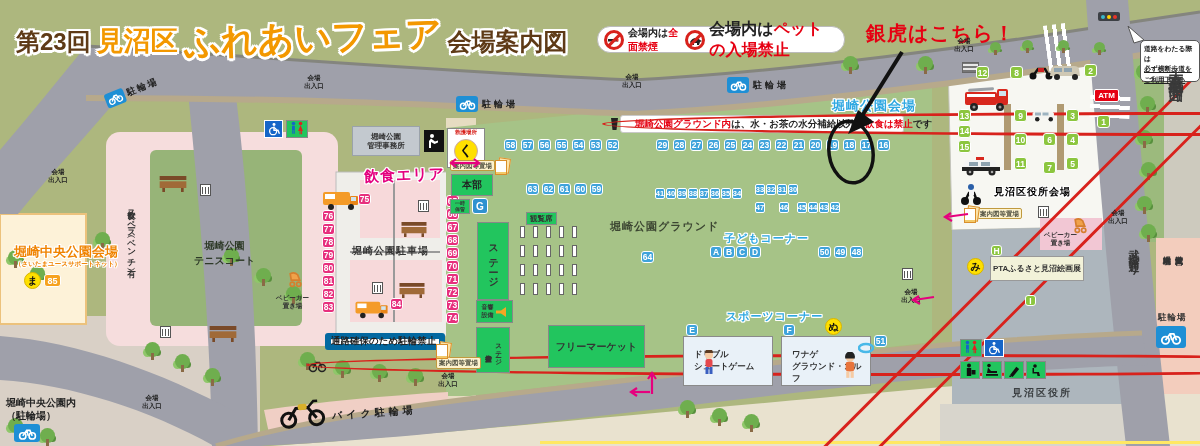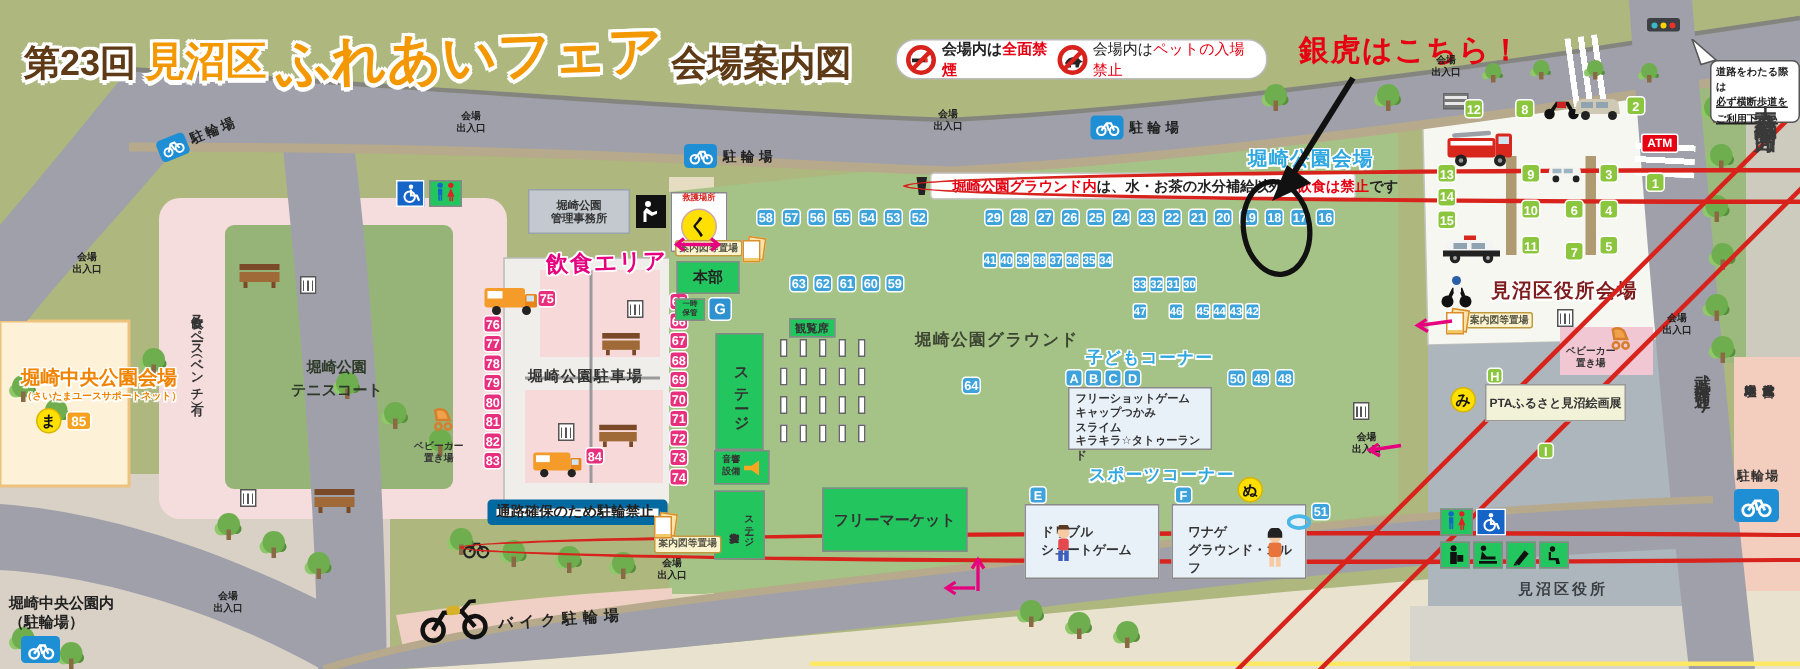--- a/index.html
+++ b/index.html
@@ -143,37 +143,37 @@
           <rect x="4" y="9" width="10" height="2.5" fill="#222"></rect>
           <rect x="12.5" y="9" width="2" height="2.5" fill="#e8332a"></rect>
         </svg>
       </span>
   <span style="font-size:10px;font-weight:bold"><span class="blk">会場内は</span><span class="red">全面禁煙</span></span>
   <span class="nored" style="width:20px;height:20px">
         <svg class="icsvg" width="20" height="20">
           <path d="M5,12 q2,-4 6,-4 q3,0 4,2 l2,1 -2,1 -1,3 -2,0 0,-2 -3,0 0,2 -2,0 Z" fill="#222"></path>
         </svg>
       </span>
-  <span style="font-size:10px;font-weight:normal"><span class="blk">会場内は</span><span class="red">ペットの入場禁止</span></span>
+  <span style="font-size:16px;font-weight:bold"><span class="blk">会場内は</span><span class="red">ペットの入場禁止</span></span>
 </div>
 
 
 <div class="abs" style="left:866px;top:20px;font-size:20px;font-weight:700;color:#e60012;letter-spacing:1px;white-space:nowrap">銀虎はこちら！</div>
 
 
 <div class="abs fx" style="left:620px;top:115px;width:284px;height:18px;background:#fff;border:1px solid #c9c9c9;border-radius:3px;align-items:center;padding-left:14px">
   <span style="font-size:9.5px;font-weight:bold;white-space:nowrap"><span class="red">堀崎公園グラウンド内</span><span class="blk">は、水・お茶の水分補給以外の</span><span class="red">飲食は禁止</span><span class="blk">です</span></span>
 </div>
 <span class="nored abs" style="left:602px;top:112px;width:24px;height:24px"><svg class="icsvg" width="24" height="24">
         <path d="M9,6 h7 l-1.5,12 h-4 Z" fill="#222"></path>
       </svg></span>
 
 
 <div class="abs ow" style="left:832px;top:97px;font-size:13px;font-weight:bold;color:#2fa8e1;letter-spacing:1px">堀崎公園会場</div>
-<div class="abs ow" style="left:994px;top:185px;font-size:13px;font-weight:bold;color:#7f1d1d;letter-spacing:1px">見沼区役所会場</div>
+<div class="abs ow" style="left:994px;top:185px;font-size:10px;font-weight:bold;color:#000000;letter-spacing:1px">見沼区役所会場</div>
 <div class="abs ow" style="left:14px;top:243px;font-size:13px;font-weight:bold;color:#f08300">堀崎中央公園会場</div>
 <div class="abs ow" style="left:15px;top:260px;font-size:6.5px;font-weight:bold;color:#f08300">（さいたまユースサポートネット）</div>
 <div class="abs ycirc" style="left:24px;top:272px">ま</div>
 <div class="abs" style="left:44px;top:274px;width:17px;height:13px;background:#f6a21f;border:1px solid #fff;border-radius:3px;color:#fff;font-size:9px;font-weight:bold;display:flex;align-items:center;justify-content:center">85</div>
 
 
 <div class="abs gate" style="left:296px;top:74px">
       <span>会場</span>
       <span>出入口</span>
     </div>
@@ -503,21 +503,21 @@
       <span class="b">17</span>
       <span class="b">16</span>
     </div>
 <div class="abs fx" style="left:526px;top:183px;gap:3px">
       <span class="b">63</span>
       <span class="b">62</span>
       <span class="b">61</span>
       <span class="b">60</span>
       <span class="b">59</span>
     </div>
-<div class="abs fx sm" style="left:655px;top:168px;gap:1px">
+<div class="abs fx sm" style="left:655px;top:188px;gap:1px">
       <span class="b">41</span>
       <span class="b">40</span>
       <span class="b">39</span>
       <span class="b">38</span>
       <span class="b">37</span>
       <span class="b">36</span>
       <span class="b">35</span>
       <span class="b">34</span>
     </div>
 <div class="abs fx sm" style="left:755px;top:184px;gap:1px">
@@ -551,26 +551,20 @@
 <div class="abs" style="left:610px;top:219px;font-size:11px;font-weight:bold;color:#3c4632;letter-spacing:1px">堀崎公園グラウンド</div>
 
 
 <div class="abs cornerT ow" style="left:724px;top:231px">子どもコーナー</div>
 <div class="abs fx" style="left:710px;top:246px;gap:1px">
   <span class="lt">A</span>
   <span class="lt">B</span>
   <span class="lt">C</span>
   <span class="lt">D</span>
 </div>
-<div class="abs boothbox" style="left:712px;top:258px;width:96px;height:42px;padding:2px 4px;font-size:7.5px;font-weight:bold;line-height:1.25">
-      <div>フリーショットゲーム</div>
-      <div>キャップつかみ</div>
-      <div>スライム</div>
-      <div>キラキラ☆タトゥーランド</div>
-    </div>
 
 
 <div class="abs cornerT ow" style="left:726px;top:309px">スポーツコーナー</div>
 <span class="lt abs" style="left:686px;top:324px">E</span>
 <div class="abs boothbox" style="left:683px;top:336px;width:90px;height:50px;padding:12px 0 0 10px;font-size:8.5px;font-weight:bold;line-height:1.4">
   <div>ドリブル</div>
       <div>シュートゲーム</div>
 </div>
 <span class="lt abs" style="left:783px;top:324px">F</span>
 <div class="abs boothbox" style="left:781px;top:336px;width:90px;height:50px;padding:12px 0 0 10px;font-size:8.5px;font-weight:bold;line-height:1.4">

